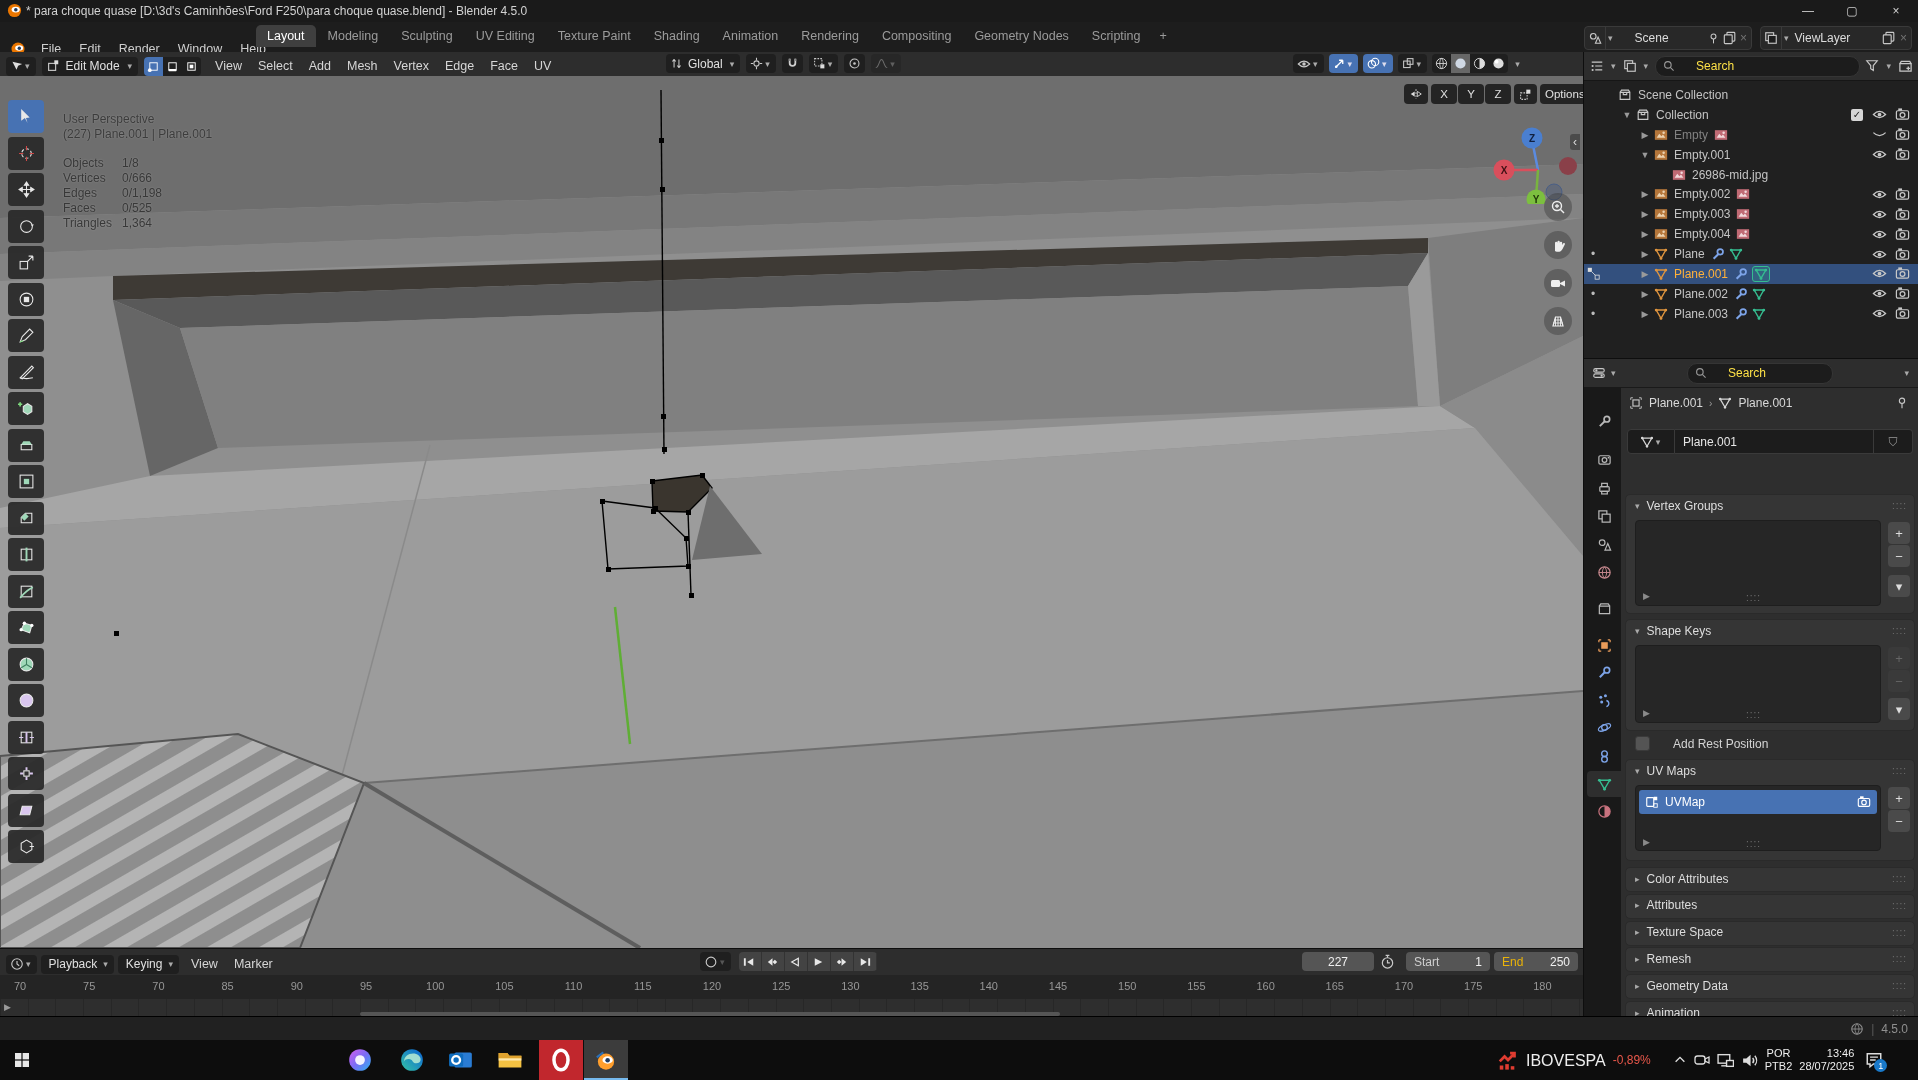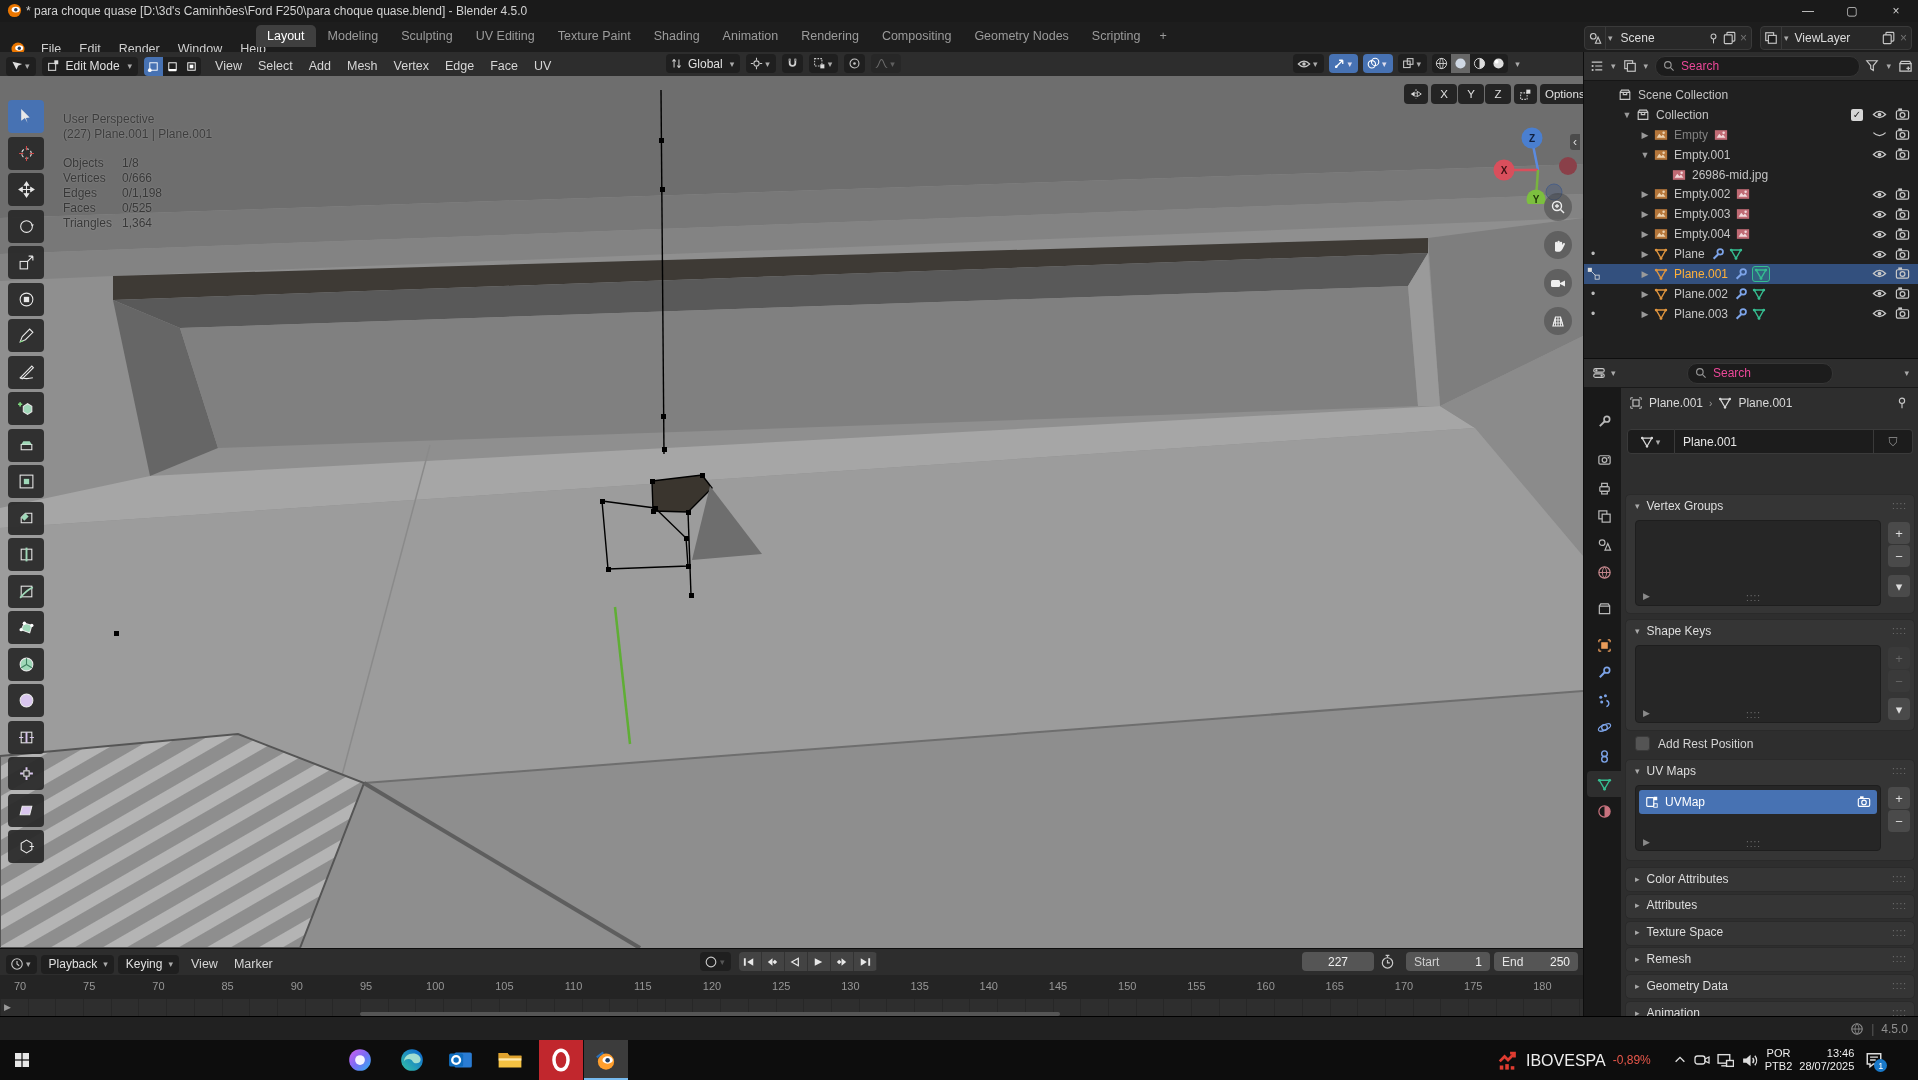--- a/index.html
+++ b/index.html
@@ -36,21 +36,21 @@
   .statrow{display:flex}
   .statrow .l{width:59px}
   #vtoolbar{left:8px;top:24px;width:36px}
   .tool{width:36px;height:33px;margin-bottom:3.5px;background:rgba(40,40,40,.92);border-radius:4px;display:flex;align-items:center;justify-content:center}
   .tool.active{background:#4772b3}
   .float-btn{height:20px;background:rgba(24,24,24,.85);border-radius:4px;display:flex;align-items:center;justify-content:center;color:#e0e0e0;font-size:11.5px;padding:0 5px}
   .navball{width:28px;height:28px;border-radius:50%;background:rgba(60,60,60,.45);display:flex;align-items:center;justify-content:center}
   
   #outliner{left:1583px;top:52px;width:335px;height:306px;background:#202020;border-left:1px solid #0e0e0e}
   #outl-header{height:28px;background:#2d2d2d;border-bottom:1px solid #161616;display:flex;align-items:center;padding:0 6px;gap:5px}
-  .searchbox{height:19px;background:#1c1c1c;border:1px solid #353535;border-radius:10px;display:flex;align-items:center;padding:0 7px;color:#ec4899;gap:5px}
+  .searchbox{height:19px;background:#1c1c1c;border:1px solid #353535;border-radius:10px;display:flex;align-items:center;padding:0 7px;color:#fde047;gap:20px}
   .orow{height:19.9px;display:flex;align-items:center;position:relative;font-size:12px;color:#c4c4c4;white-space:nowrap}
   .orow.sel{background:#33507e}
   .orow .lbl.activeobj{color:#ffb13b}
   .orow .lbl.dimmed{color:#828282}
   .orow .r{position:absolute;display:flex;align-items:center;justify-content:center;width:20px}
   .arrowg{width:14px;color:#9a9a9a;font-size:9px;text-align:center;flex:none}
   .oicon{width:17px;flex:none;display:flex;justify-content:center}
   .extra{margin-left:6px;display:flex;align-items:center;gap:4px}
   .databox{border:1px solid #35bd90;background:rgba(53,189,144,.18);border-radius:3px;padding:0 1px;display:flex;align-items:center}
   
@@ -140,21 +140,21 @@
         <div class="wtab" style="padding: 4px 7px;">+</div>
       </div>
     <div class="selector abs" style="left:1584px;top:4px;width:166px">
       <span class="ic">
           <svg width="14" height="14" viewBox="0 0 16 16">
             <circle cx="6" cy="6" r="3.2" stroke="#c8c8c8" fill="none" stroke-width="1.3"></circle>
             <path d="M8.5 14l3-7 3 7z" stroke="#c8c8c8" fill="none" stroke-width="1.3"></path>
           </svg>
         </span>
         <span class="chev">▾</span>
-      <span style="margin-left:6px;flex:1">Scene</span>
+      <span style="margin-left:20px;flex:1">Scene</span>
       <span>
           <svg width="13" height="13" viewBox="0 0 16 16">
             <circle cx="8" cy="5.5" r="3" stroke="#c8c8c8" fill="none" stroke-width="1.3"></circle>
             <line x1="8" y1="8.5" x2="8" y2="14" stroke="#c8c8c8" fill="none" stroke-width="1.3"></line>
           </svg>
         </span>
       <span style="margin:0 3px">
           <svg width="14" height="14" viewBox="0 0 16 16">
             <rect x="4.5" y="1.5" width="9" height="10" rx="1" stroke="#c8c8c8" fill="none" stroke-width="1.3"></rect>
             <rect x="1.5" y="4.5" width="9" height="10" rx="1" fill="#282828" stroke="#c8c8c8" stroke-width="1.3"></rect>
@@ -1320,21 +1320,21 @@
         </div>
         <div class="listbox" style="top:25px;width:244px;height:76px">
           <span class="abs" style="left:7px;bottom:4px;color:#8a8a8a;font-size:9px">▶</span>
           <span class="abs" style="left:110px;bottom:2px;color:#6f6f6f;font-size:10px;letter-spacing:1px">::::</span>
         </div>
         <div class="sidebtn dis" style="right:4px;top:27px">+</div>
         <div class="sidebtn dis" style="right:4px;top:50px">−</div>
         <div class="sidebtn" style="right:4px;top:78px">▾</div>
       </div>
 
-      <div class="abs row" style="left:14px;top:349px;gap:8px">
+      <div class="abs row" style="left:14px;top:349px;gap:23px">
         <div style="width:13px;height:13px;background:#545454;border:1px solid #3a3a3a;border-radius:3px"></div>
         <span style="color:#d4d4d4">Add Rest Position</span>
       </div>
 
       <div class="panel" style="top:372px;height:100px">
         <div class="panel-title">
           <span class="chev">▾</span>
             <span>UV Maps</span>
             <span class="grip">::::</span>
         </div>
@@ -1495,21 +1495,21 @@
           <svg width="15" height="15" viewBox="0 0 16 16">
             <circle cx="8" cy="9.5" r="5.5" stroke="#c8c8c8" fill="none" stroke-width="1.3"></circle>
             <path d="M8 6.5v3h2.5M6 1.5h4M8 1.5V4" stroke="#c8c8c8" fill="none" stroke-width="1.3"></path>
           </svg>
         </div>
       <div class="tl-field" style="left:1406px;width:84px;justify-content:space-between;padding:0 8px;box-sizing:border-box">
         <span style="color:#cfcfcf">Start</span>
           <span>1</span>
       </div>
       <div class="tl-field" style="left:1494px;width:84px;justify-content:space-between;padding:0 8px;box-sizing:border-box">
-        <span style="color:#e5e5e5">End</span>
+        <span style="color:#eab308">End</span>
           <span>250</span>
       </div>
     </div>
     <div id="ruler">
         <span class="tick" style="left: 20px;">70</span>
         <span class="tick" style="left: 89.2px;">75</span>
         <span class="tick" style="left: 158.4px;">70</span>
         <span class="tick" style="left: 227.6px;">85</span>
         <span class="tick" style="left: 296.8px;">90</span>
         <span class="tick" style="left: 366px;">95</span>

